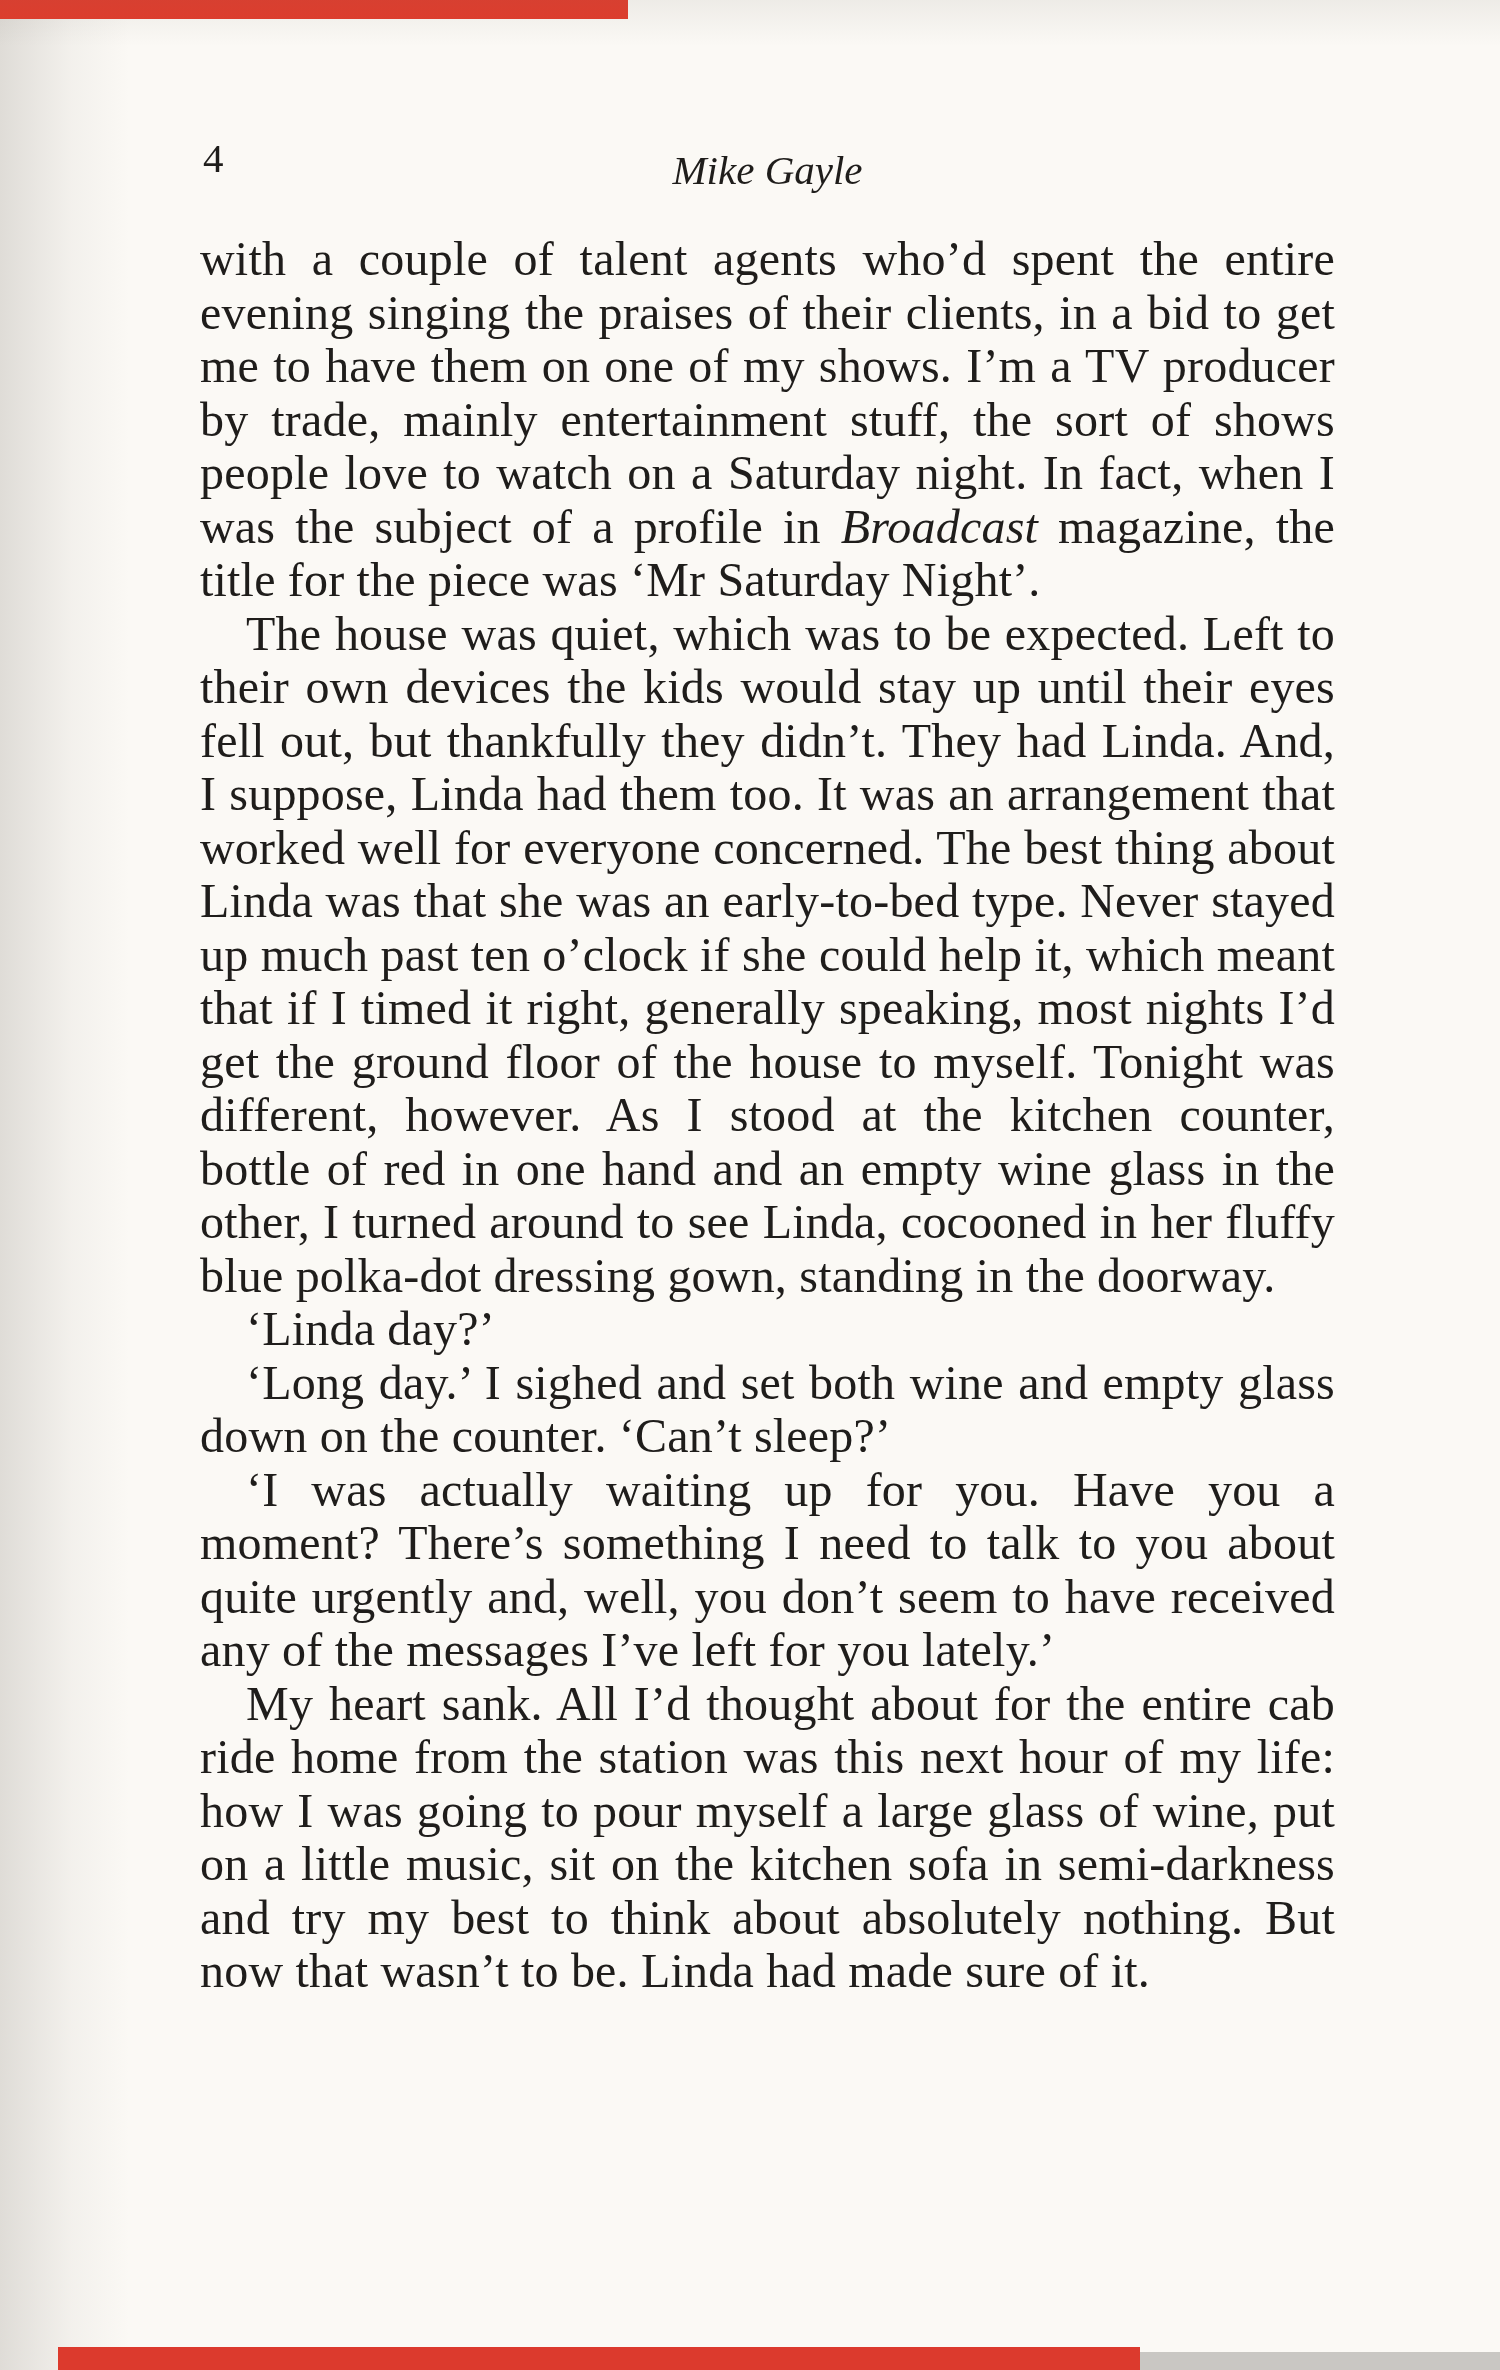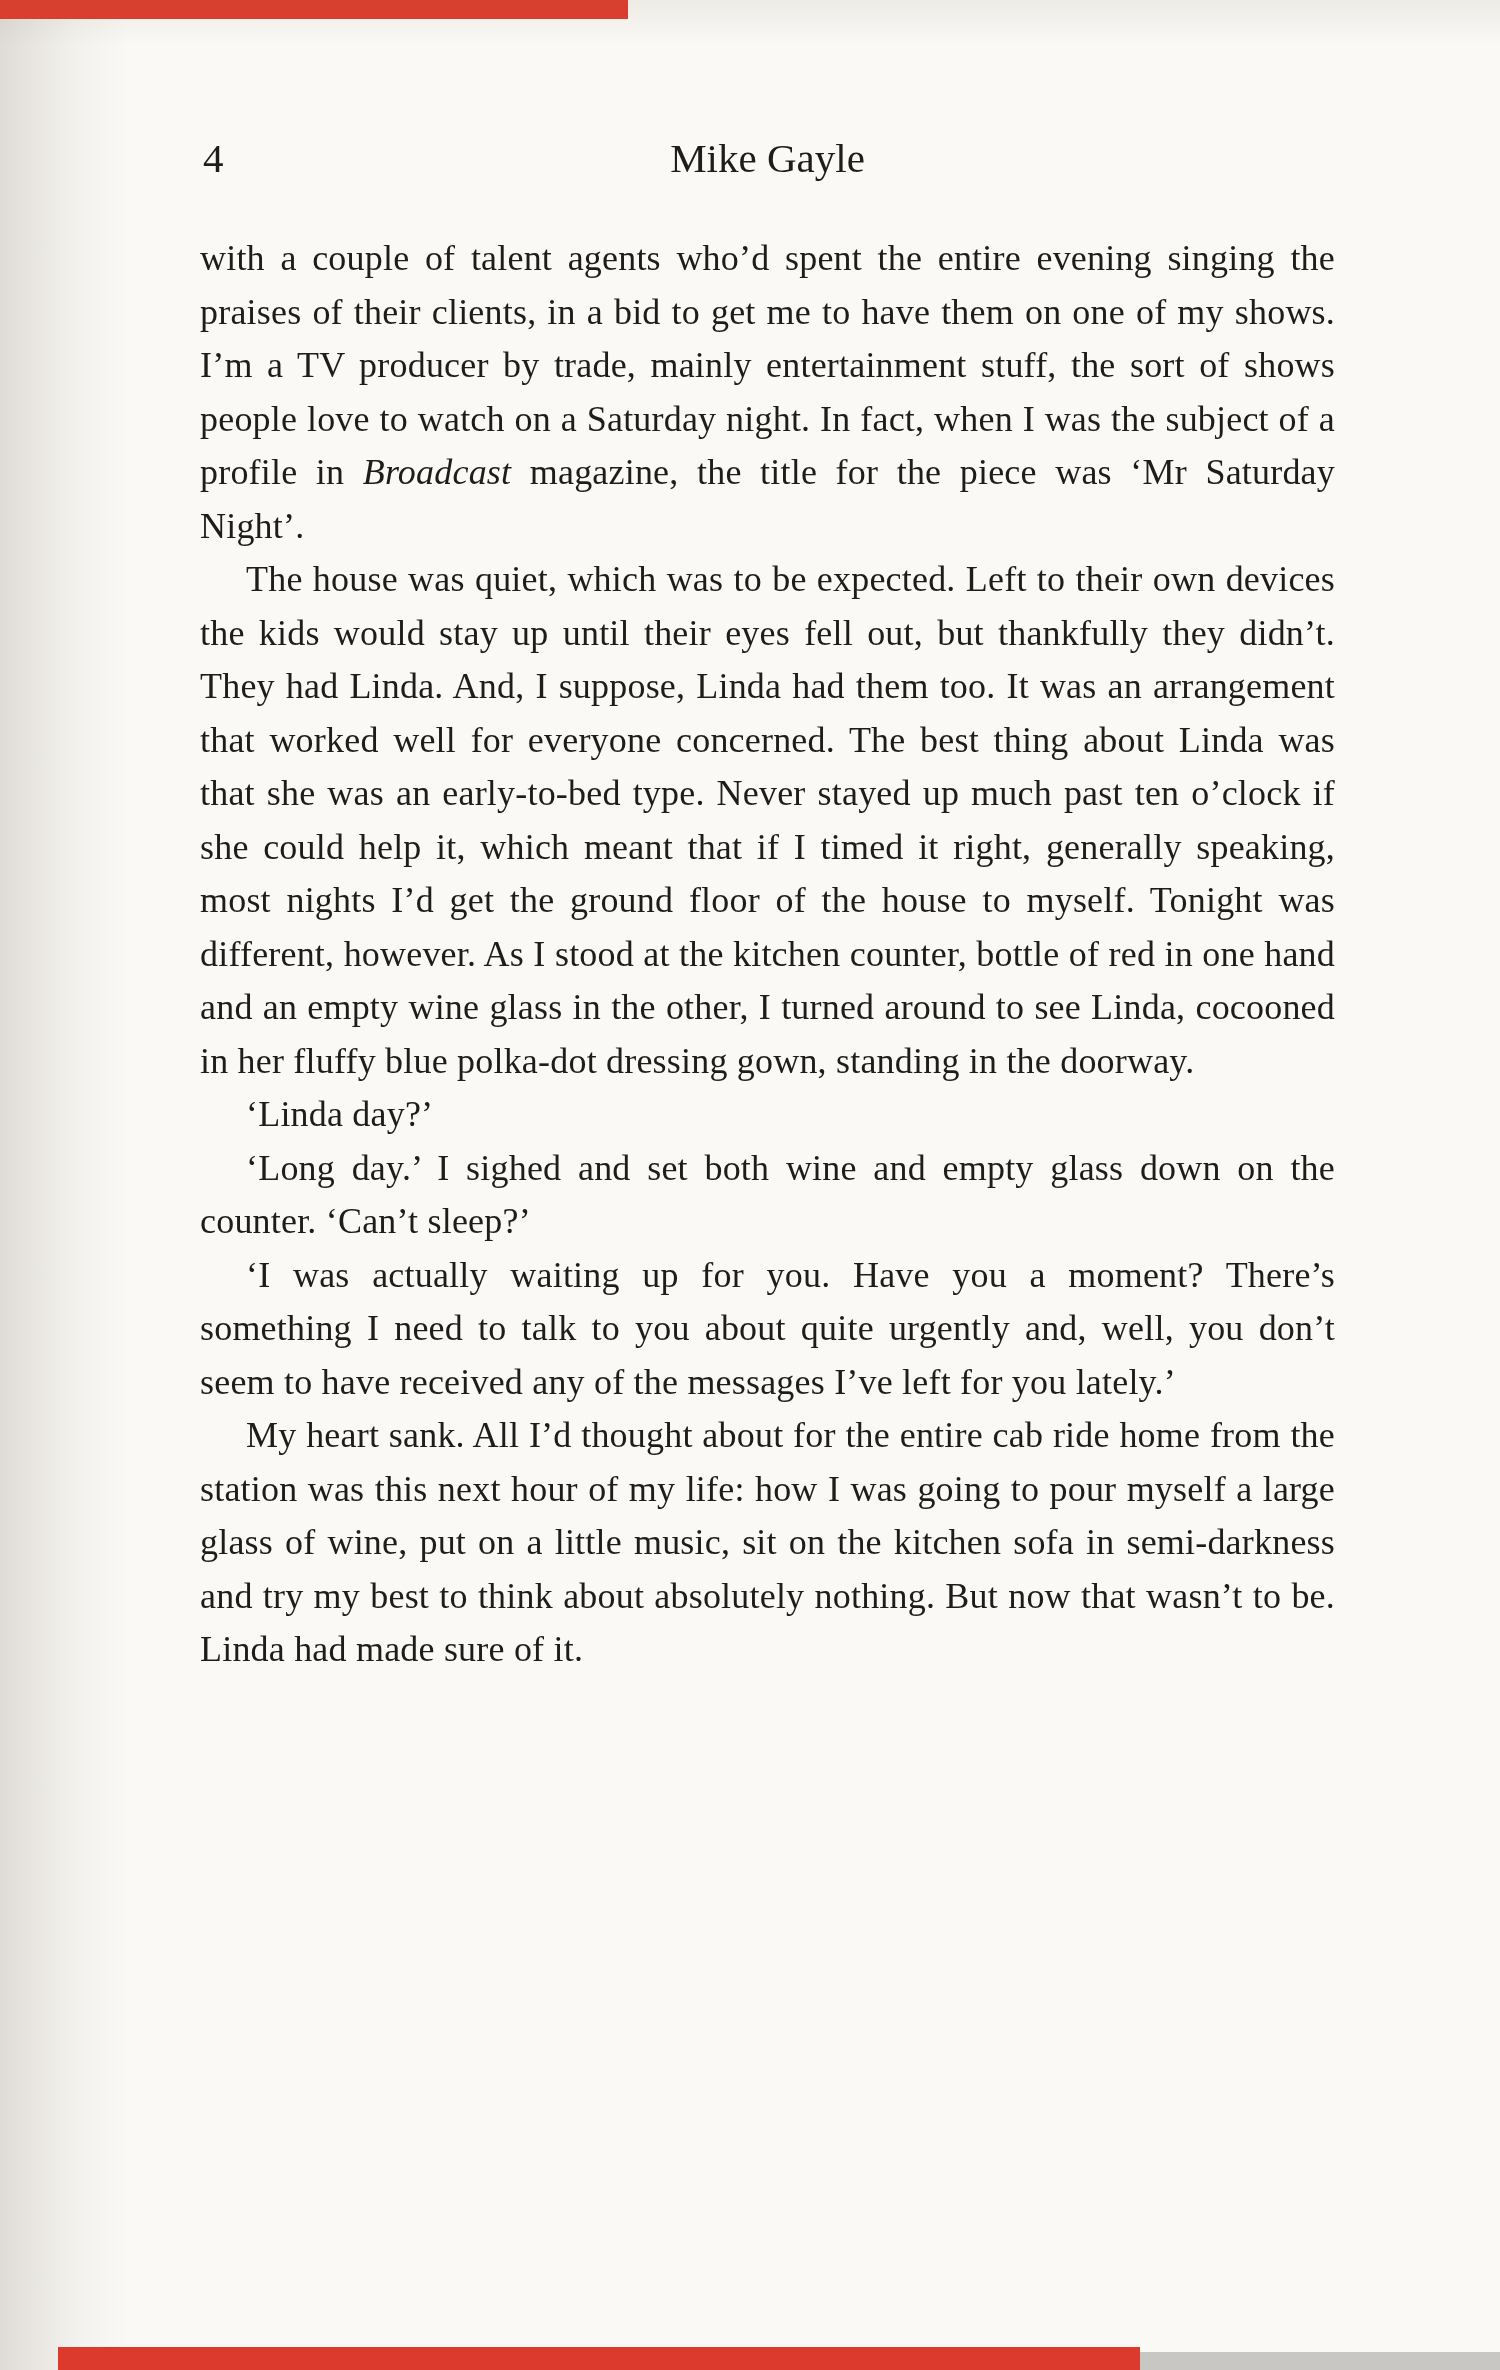--- a/index.html
+++ b/index.html
@@ -70,30 +70,31 @@
     font-size: 41px;
   }
   .page-number {
     position: absolute;
     left: 3px;
     top: 0;
   }
   .running-header {
     position: absolute;
     left: 0; right: 0;
-    top: 0;
+    top: 12px;
     text-align: center;
+    font-style: italic;
   }
 
   .body-text {
     position: absolute;
     top: 232px;
     left: 200px;
     width: 1135px;
-    font-size: 36px;
+    font-size: 48px;
     line-height: 53.5px;
     text-align: justify;
     letter-spacing: 0.2px;
   }
 
   .body-text p { text-indent: 46px; }
   .body-text p.no-indent { text-indent: 0; }
 
   .italic { font-style: italic; }
 </style>

